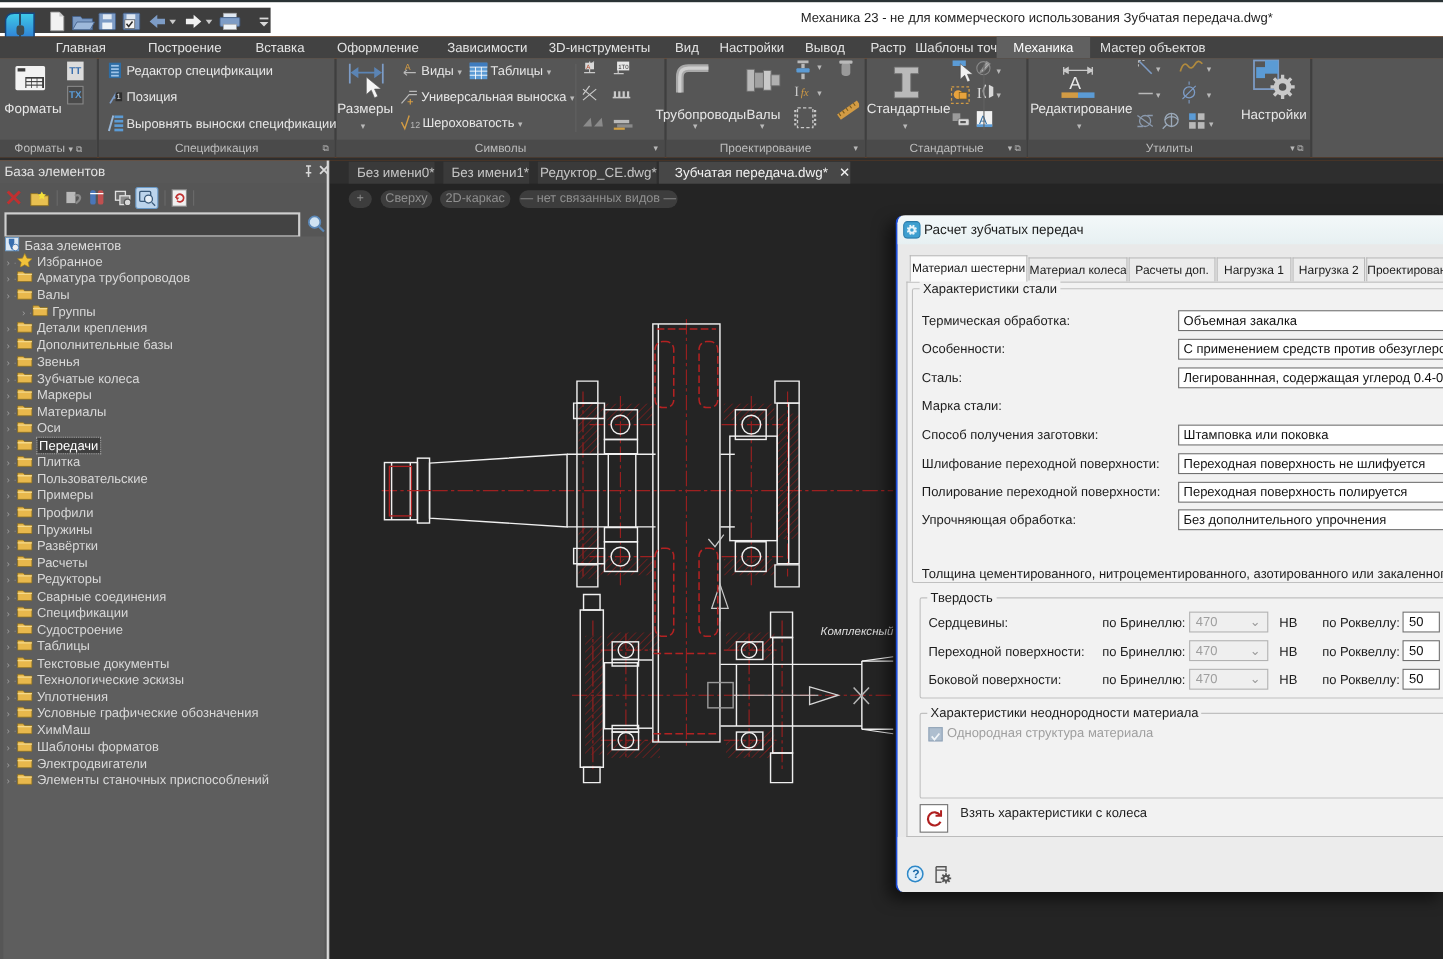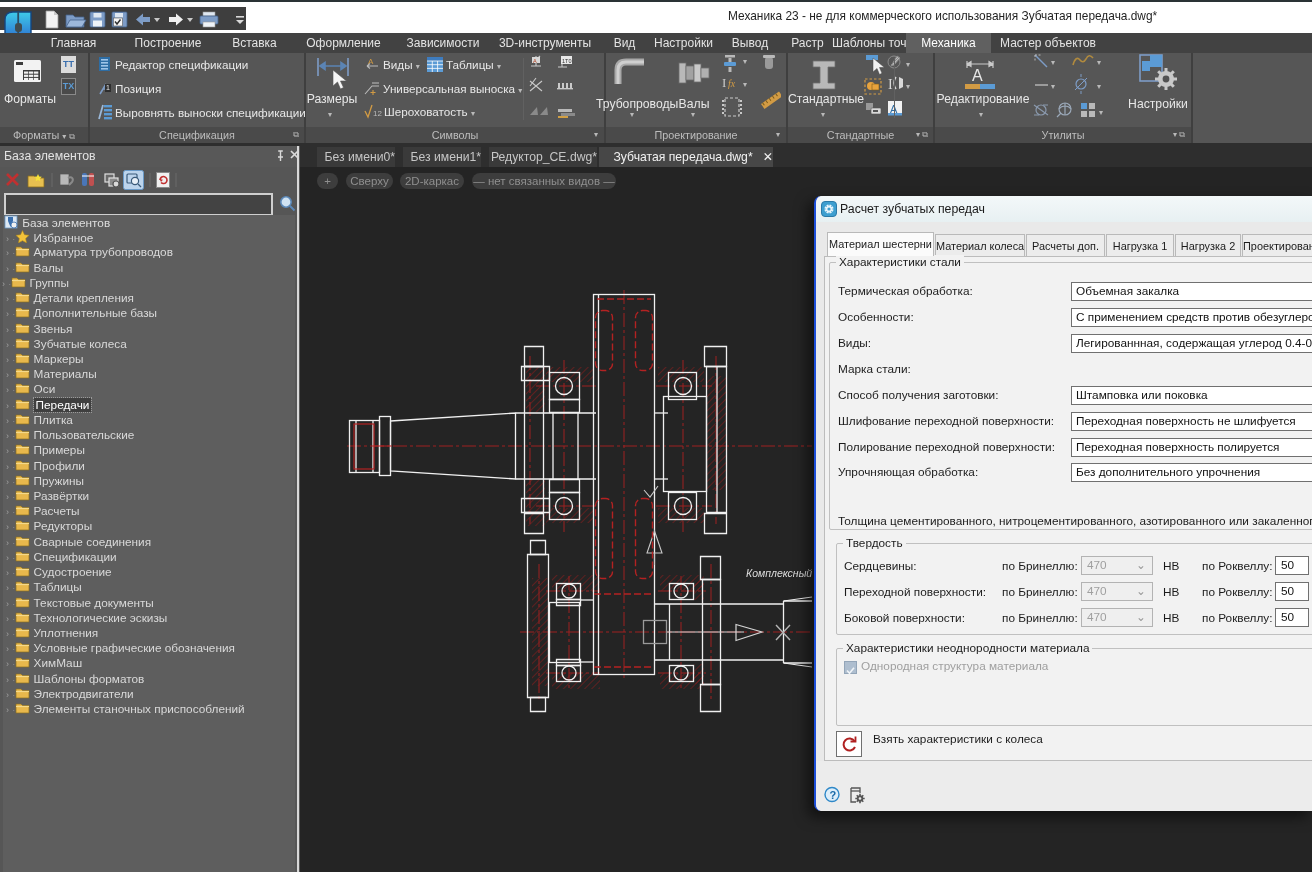--- a/index.html
+++ b/index.html
@@ -446,21 +446,21 @@
           <path d="M7.5 0.5l2 4.2 4.6.6-3.4 3.2.9 4.5-4.1-2.3-4.1 2.3.9-4.5L.9 5.3l4.6-.6z" fill="#f2c23a" stroke="#a8831f" stroke-width="0.6"></path>
         </svg>&nbsp;Избранное</div>
     <div class="trow" style="left:6px;top:99px"><span style="color:#a0a0a0;font-size:9px">›</span>&nbsp;<span style="color:#8f8f8f;font-size:9px">·</span><svg width="15" height="12" viewBox="0 0 15 12" style="vertical-align:-1px">
           <path d="M1 2h5l1.5 1.5H14V11H1z" fill="#e8b84c" stroke="#8a6d1f" stroke-width="0.7"></path>
           <path d="M1 4.5h13" stroke="#f5d98a" stroke-width="1.2"></path>
         </svg>&nbsp;Арматура трубопроводов</div>
     <div class="trow" style="left:6px;top:115px"><span style="color:#a0a0a0;font-size:9px">›</span>&nbsp;<span style="color:#8f8f8f;font-size:9px">·</span><svg width="15" height="12" viewBox="0 0 15 12" style="vertical-align:-1px">
           <path d="M1 2h5l1.5 1.5H14V11H1z" fill="#e8b84c" stroke="#8a6d1f" stroke-width="0.7"></path>
           <path d="M1 4.5h13" stroke="#f5d98a" stroke-width="1.2"></path>
         </svg>&nbsp;Валы</div>
-    <div class="trow" style="left:2px;top:130px"><span style="color:#a0a0a0;font-size:9px">›</span>&nbsp;<span style="color:#8f8f8f;font-size:9px">·</span><svg width="15" height="12" viewBox="0 0 15 12" style="vertical-align:-1px">
+    <div class="trow" style="left:20px;top:130px"><span style="color:#a0a0a0;font-size:9px">›</span>&nbsp;<span style="color:#8f8f8f;font-size:9px">·</span><svg width="15" height="12" viewBox="0 0 15 12" style="vertical-align:-1px">
           <path d="M1 2h5l1.5 1.5H14V11H1z" fill="#e8b84c" stroke="#8a6d1f" stroke-width="0.7"></path>
           <path d="M1 4.5h13" stroke="#f5d98a" stroke-width="1.2"></path>
         </svg>&nbsp;Группы</div>
     <div class="trow" style="left:6px;top:145px"><span style="color:#a0a0a0;font-size:9px">›</span>&nbsp;<span style="color:#8f8f8f;font-size:9px">·</span><svg width="15" height="12" viewBox="0 0 15 12" style="vertical-align:-1px">
           <path d="M1 2h5l1.5 1.5H14V11H1z" fill="#e8b84c" stroke="#8a6d1f" stroke-width="0.7"></path>
           <path d="M1 4.5h13" stroke="#f5d98a" stroke-width="1.2"></path>
         </svg>&nbsp;Детали крепления</div>
     <div class="trow" style="left:6px;top:160px"><span style="color:#a0a0a0;font-size:9px">›</span>&nbsp;<span style="color:#8f8f8f;font-size:9px">·</span><svg width="15" height="12" viewBox="0 0 15 12" style="vertical-align:-1px">
           <path d="M1 2h5l1.5 1.5H14V11H1z" fill="#e8b84c" stroke="#8a6d1f" stroke-width="0.7"></path>
           <path d="M1 4.5h13" stroke="#f5d98a" stroke-width="1.2"></path>
@@ -724,21 +724,21 @@
     <div class="dtab2" style="left:359px;width:66px">Нагрузка 2</div>
     <div class="dtab2" style="left:426px;width:85px">Проектирование</div>
     <div id="dpage" class="abs"></div>
     <div class="gbox" style="left:13px;top:66px;width:492px;height:266px">
         <span class="glabel" style="left:6px">Характеристики стали</span>
       </div>
     <div class="dlbl" style="left:22px;top:88px">Термическая обработка:</div>
     <div class="combo" style="top:86px">Объемная закалка</div>
     <div class="dlbl" style="left:22px;top:114px">Особенности:</div>
     <div class="combo" style="top:112px">С применением средств против обезуглероживания</div>
-    <div class="dlbl" style="left:22px;top:140px">Виды:</div>
+    <div class="dlbl" style="left:22px;top:140px">Сталь:</div>
     <div class="combo" style="top:138px">Легированнная, содержащая углерод 0.4-0.55 %</div>
     <div class="dlbl" style="left:22px;top:166px">Марка стали:</div>
     <div class="dlbl" style="left:22px;top:192px">Способ получения заготовки:</div>
     <div class="combo" style="top:190px">Штамповка или поковка</div>
     <div class="dlbl" style="left:22px;top:218px">Шлифование переходной поверхности:</div>
     <div class="combo" style="top:216px">Переходная поверхность не шлифуется</div>
     <div class="dlbl" style="left:22px;top:244px">Полирование переходной поверхности:</div>
     <div class="combo" style="top:242px">Переходная поверхность полируется</div>
     <div class="dlbl" style="left:22px;top:269px">Упрочняющая обработка:</div>
     <div class="combo" style="top:267px">Без дополнительного упрочнения</div>

